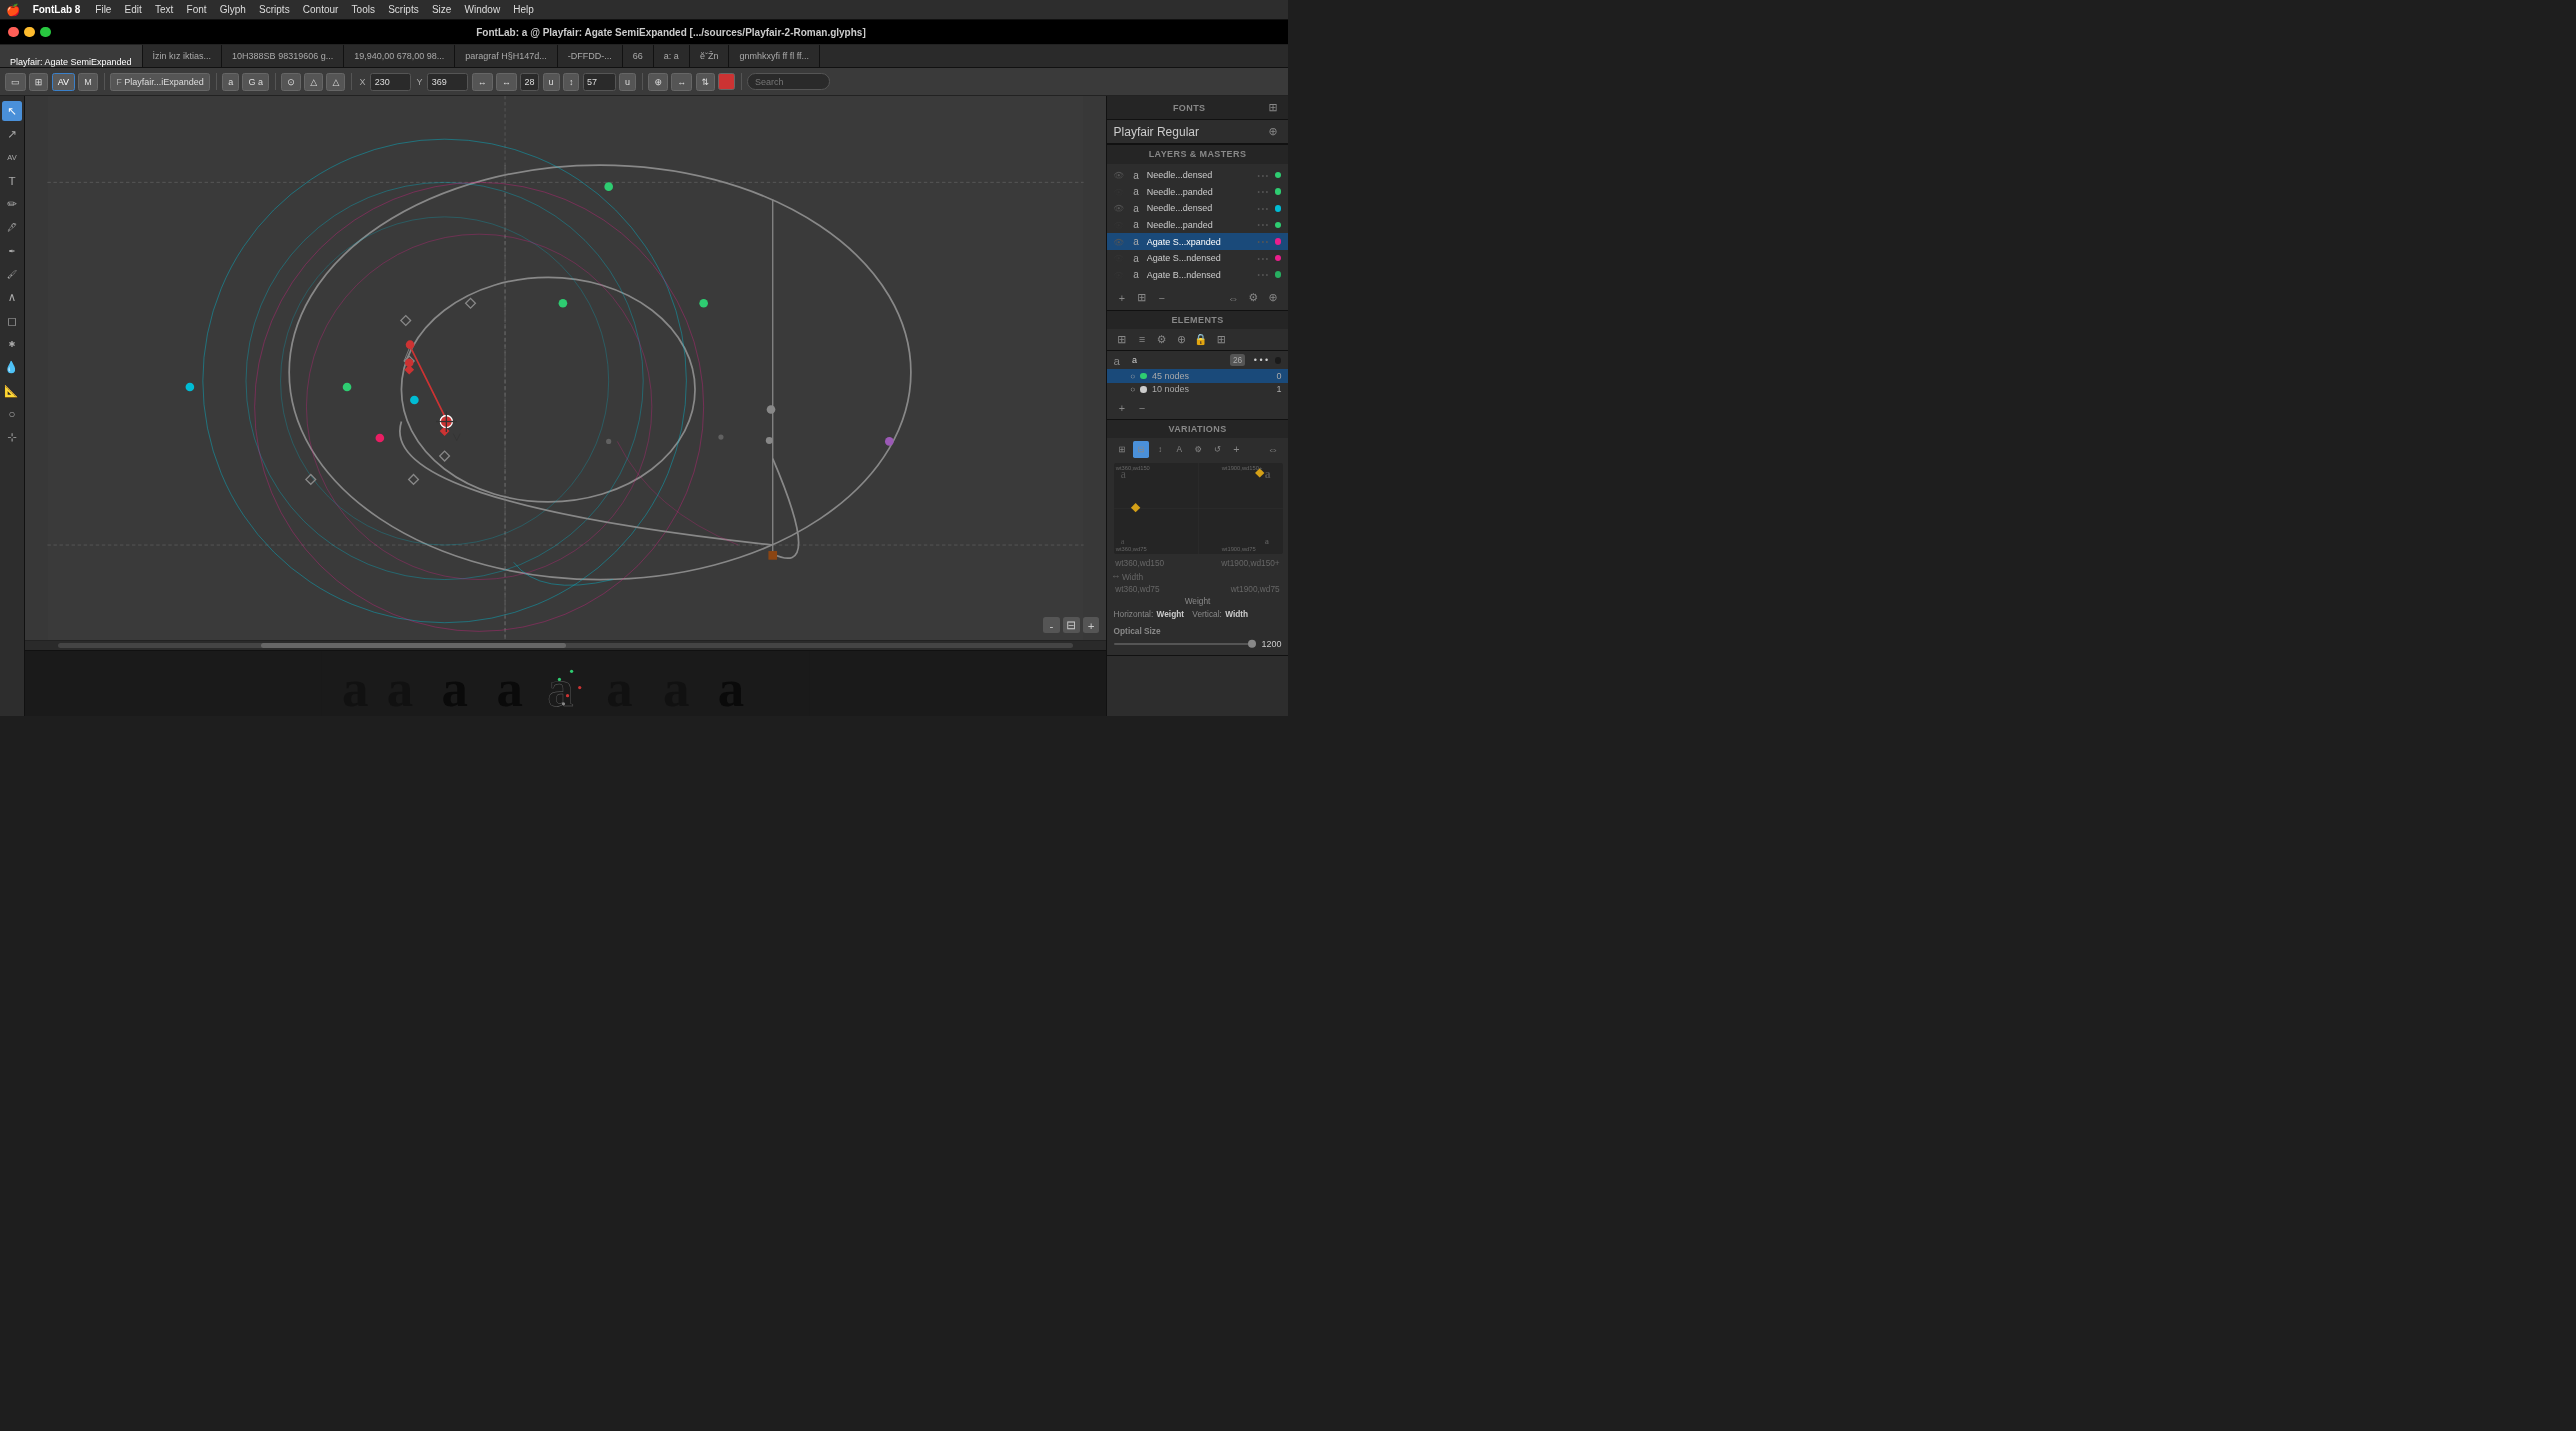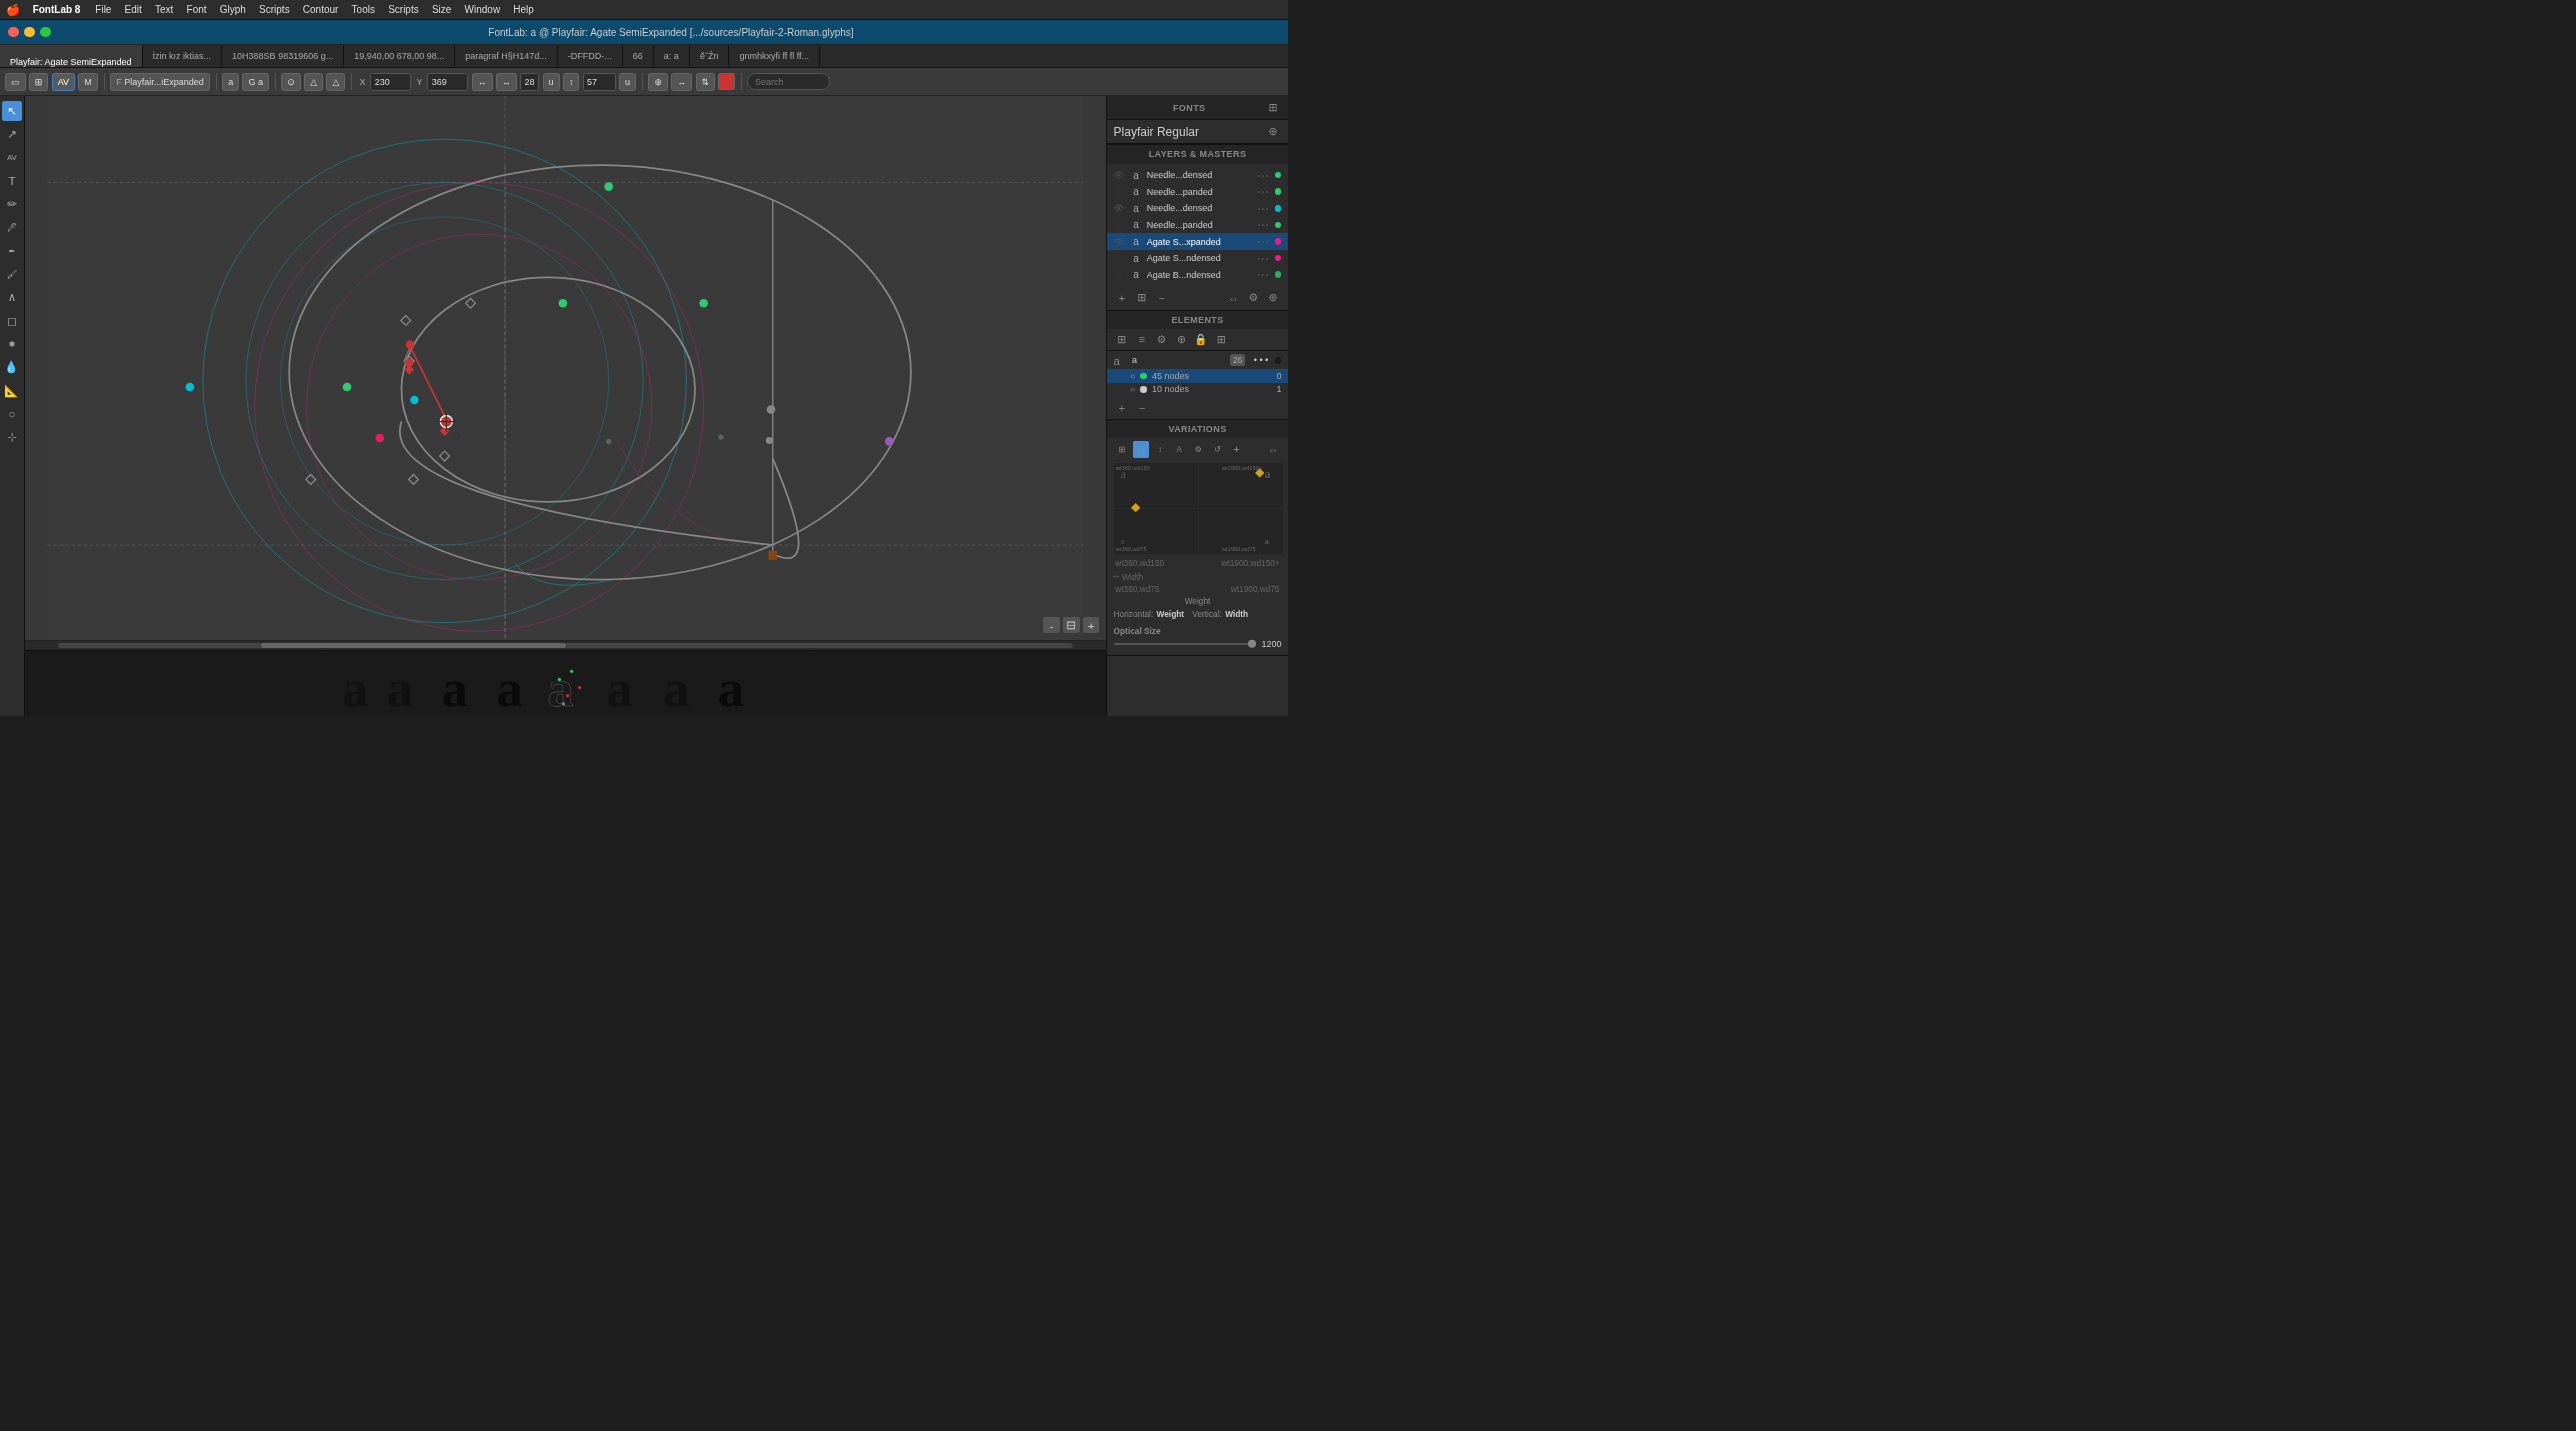--- a/index.html
+++ b/index.html
@@ -5,21 +5,21 @@
     * { box-sizing: border-box; margin: 0; padding: 0; }
     body { font-family: -apple-system, BlinkMacSystemFont, 'Helvetica Neue', Arial, sans-serif; font-size: 10px; background: #1e1e1e; color: #d0d0d0; overflow: hidden; width: 1288px; height: 716px; }
 
     
     #menubar { display: flex; align-items: center; background: #2d2d2d; height: 20px; padding: 0 6.6px; gap: 0; border-bottom: 0.8px solid #111; }
     #menubar .apple-icon { margin-right: 11.6px; font-size: 11.6px; color: #ccc; }
     #menubar .app-name { font-weight: 700; color: #fff; margin-right: 8.3px; font-size: 10px; }
     #menubar .menu-item { padding: 1.7px 6.6px; color: #ddd; font-size: 10px; cursor: pointer; border-radius: 2.5px; }
 
     
-    #titlebar { display: flex; align-items: center; background: #0c4a6e; height: 25px; padding: 0 8.3px; border-bottom: 0.8px solid #222; }
+    #titlebar { display: flex; align-items: center; background: #000000; height: 25px; padding: 0 8.3px; border-bottom: 0.8px solid #222; font-weight: bold; }
     .traffic-lights { display: flex; gap: 5px; margin-right: 11.6px; }
     .traffic-light { width: 10.8px; height: 10.8px; border-radius: 50%; cursor: pointer; }
     .tl-red { background: #ff5f57; }
     .tl-yellow { background: #febc2e; }
     .tl-green { background: #28c840; }
     #title-text { flex: 1; text-align: center; font-size: 10px; color: #ccc; }
 
     
     #tabs { display: flex; align-items: center; background: #2a2a2a; height: 23px; border-bottom: 0.8px solid #111; overflow-x: auto; }
     .tab { padding: 0 10px; height: 100%; display: flex; align-items: center; font-size: 9px; color: #aaa; border-right: 0.8px solid #111; cursor: pointer; white-space: nowrap; }

